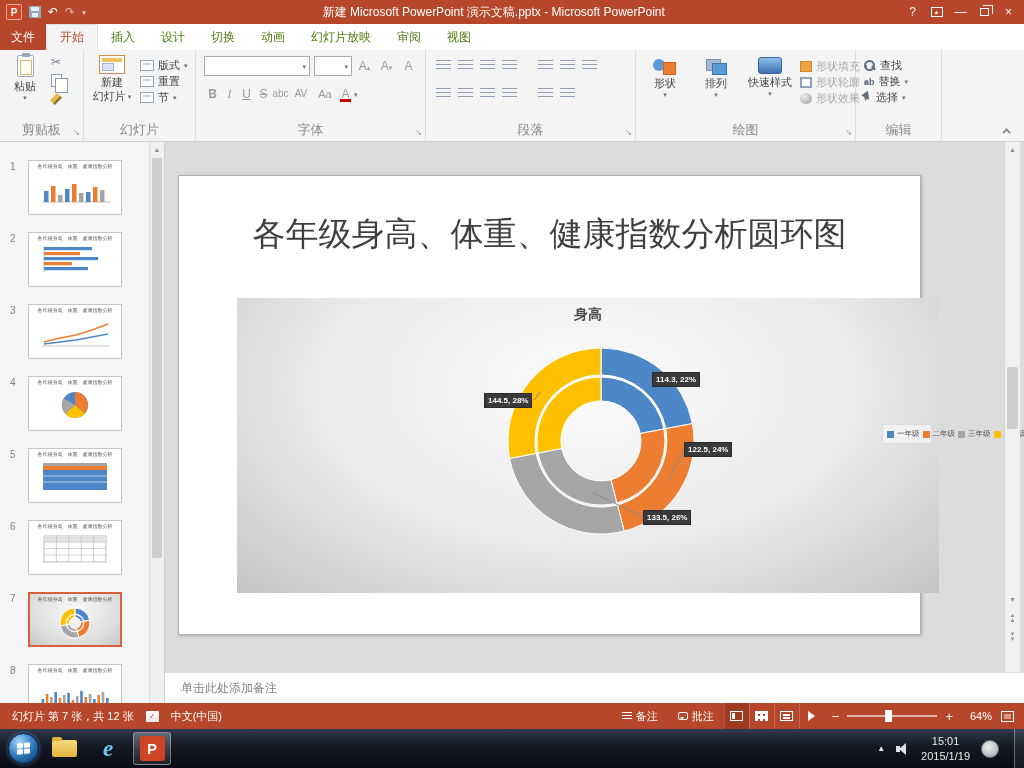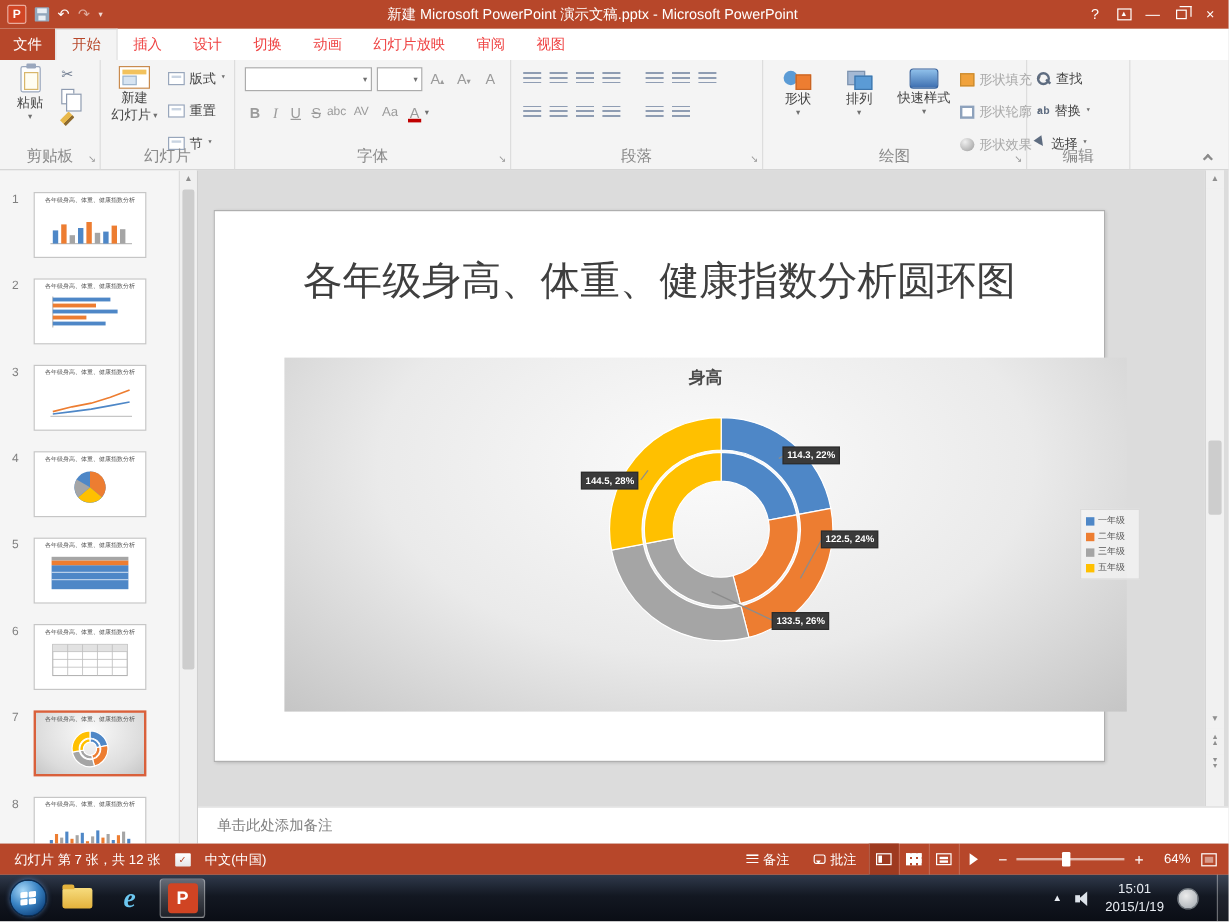--- a/index.html
+++ b/index.html
@@ -20,21 +20,21 @@
   .tb-title { flex:1; text-align:center; font-size:12px; white-space:nowrap; overflow:hidden; }
   .winbtns { display:flex; align-items:center; gap:3px; padding-right:5px; }
   .winbtn { width:21px; height:20px; display:flex; align-items:center; justify-content:center; font-size:12px; color:#fff; }
   .ribopts { width:12px; height:10px; border:1px solid #fff; display:flex; align-items:center; justify-content:center; font-size:6px; }
   .restore-glyph { width:9px; height:8px; border:1px solid #fff; position:relative; }
   .restore-glyph::before { content:''; position:absolute; left:2px; top:-4px; width:9px; height:8px; border:1px solid #fff; border-bottom:none; border-left:none; }
 
   
   .tabrow { position:absolute; left:0; top:24px; width:100%; height:26px; background:#fff; display:flex; align-items:stretch; }
   .filetab { width:46px; background:#B7472A; color:#fff; font-size:12px; display:flex; align-items:center; justify-content:center; }
-  .tab { padding:0 13px; font-size:12px; color:#ef4444; display:flex; align-items:center; }
+  .tab { padding:0 13px; font-size:12px; color:#4d7c0f; display:flex; align-items:center; }
   .tab.active { color:#B7472A; background:#F4F4F4; border:1px solid #E2E2E2; border-bottom:none; }
   .signin { margin-left:auto; padding:0 14px; font-size:12px; color:#4E4E4E; display:flex; align-items:center;margin-top:44px; }
 
   
   .ribbon { position:absolute; left:0; top:50px; width:100%; height:92px; background:#F4F4F4; border-bottom:1px solid #CFCFCF; }
   .group { position:absolute; top:0; height:91px; border-right:1px solid #DDDDDD; }
   .glabel { position:absolute; bottom:2px; left:0; right:0; text-align:center; font-size:13px; color:#8A8A8A; white-space:nowrap; }
   .launcher { position:absolute; right:3px; bottom:4px; font-size:8px; color:#9A9A9A; }
   #g-clip { left:0; width:84px; } #g-slides { left:84px; width:112px; } #g-font { left:196px; width:230px; }
   #g-para { left:426px; width:210px; } #g-draw { left:636px; width:220px; } #g-edit { left:856px; width:86px; }
@@ -46,21 +46,21 @@
   .clip-col { position:absolute; left:50px; top:6px; display:flex; flex-direction:column; gap:6px; align-items:center; }
   .scis { color:#6E7B8F; font-size:12px; line-height:1; }
   .copy-ic { width:11px; height:13px; border:1px solid #8E9BB0; background:#fff; position:relative; }
   .copy-ic::before { content:''; position:absolute; left:3px; top:3px; width:11px; height:13px; border:1px solid #8E9BB0; background:#fff; }
   .brush-ic { width:12px; height:12px; background:linear-gradient(135deg,#E8B84B 55%,#8E6B2F 55%); clip-path:polygon(0 60%,60% 0,100% 40%,40% 100%); }
   .newslide-ic { width:26px; height:19px; border:1px solid #C98B4E; background:#fff; position:relative; margin-bottom:2px; }
   .newslide-ic::before { content:''; position:absolute; left:2px; top:2px; right:2px; height:4px; background:#F2C25E; }
   .newslide-ic::after { content:''; position:absolute; left:2px; bottom:2px; width:10px; height:6px; background:#D7E4F2; border:1px solid #9FB6CE; }
   .mini-ic { width:14px; height:11px; border:1px solid #98A6BB; background:#fff; position:relative; flex:none; }
   .mini-ic::before { content:''; position:absolute; left:2px; top:2px; right:2px; height:2px; background:#C9D4E2; }
-  .smallcol { position:absolute; display:flex; flex-direction:column; gap:12px;font-family:Liberation Mono, monospace; }
+  .smallcol { position:absolute; display:flex; flex-direction:column; gap:1px; }
   .smallrow { display:flex; align-items:center; gap:4px; font-size:11px; color:#444; white-space:nowrap; }
   .combo { position:absolute; height:20px; background:#fff; border:1px solid #ACACAC; display:flex; align-items:center; justify-content:flex-end; padding-right:3px; }
   .fbtn { width:17px; text-align:center; font-size:12px; color:#9B9B9B; line-height:20px; }
   .fb-b { font-weight:bold; } .fb-i { font-style:italic; font-family:"Liberation Serif",serif; }
   .fb-u { text-decoration:underline; } .fb-s { text-decoration:line-through; }
   .fontcolor { position:relative; }
   .fontcolor::after { content:''; position:absolute; left:3px; right:3px; bottom:2px; height:3px; background:#C00000; }
   .pbtn { width:22px; height:18px; display:flex; align-items:center; justify-content:center; }
   .pline { width:15px; height:11px; background:repeating-linear-gradient(to bottom,#8F9DB3 0 1.5px,transparent 1.5px 4px); }
   .shapes-ic { position:relative; width:26px; height:18px; margin-bottom:2px; }
@@ -94,21 +94,21 @@
   .sthumb { position:absolute; left:2px; top:16px; width:10px; height:400px; background:#CDCDCD; border-radius:2px; }
 
   
   .editor { position:absolute; left:165px; top:142px; width:839px; height:530px; background:#DCDCDC; }
   .slide { position:absolute; left:13px; top:33px; width:743px; height:460px; background:#fff; border:1px solid #AFAFAF; box-shadow:1px 1px 3px rgba(0,0,0,.22); }
   .slide-title { position:absolute; top:36px; left:0; right:0; text-align:center; font-size:33px; color:#3F3F3F; font-family:"Liberation Serif","DejaVu Serif",serif; white-space:nowrap; }
   .chart { position:absolute; left:58px; top:122px; width:702px; height:295px; background:radial-gradient(ellipse at 50% 30%,#FBFBFB 0%,#EAEAEA 55%,#C5C5C5 100%); }
   .chart-title { position:absolute; top:8px; left:0; right:0; text-align:center; font-size:14px; font-weight:bold; color:#4A4A4A; }
   #donut-svg { position:absolute; left:0; top:0; }
   .dlabel { position:absolute; background:#3A3A3A; color:#fff; font-size:8px; font-weight:bold; padding:2px 3px; white-space:nowrap; box-shadow:0 0 0 1px #2B2B2B; }
-  .legend { position:absolute; left:663px; top:126px; width:50px; background:rgba(255,255,255,.55); border:1px solid #DBDBDB; padding:4px 4px; display:flex; flex-direction:column; gap:3px; }
+  .legend { position:absolute; left:645px; top:126px; width:50px; background:rgba(255,255,255,.55); border:1px solid #DBDBDB; padding:4px 4px; display:flex; flex-direction:row; gap:3px; }
   .lrow { display:flex; align-items:center; gap:3px; font-size:7.5px; color:#555; white-space:nowrap; }
   .lsw { width:7px; height:7px; flex:none; }
 
   
   .vscroll { position:absolute; left:1004px; top:142px; width:16px; height:530px; background:#F1F1F1; border-left:1px solid #D6D6D6; }
   .vs-btn { position:absolute; left:0; width:15px; height:15px; display:flex; align-items:center; justify-content:center; font-size:7px; color:#8F8F8F; background:#F1F1F1; }
   .vs-thumb { position:absolute; left:2px; top:225px; width:11px; height:62px; background:#CDCDCD; border-radius:2px; }
   .navdbl { display:flex; flex-direction:column; line-height:4.5px; font-size:6px; color:#8F8F8F; }
   .navdbl i { font-style:normal; }
 

